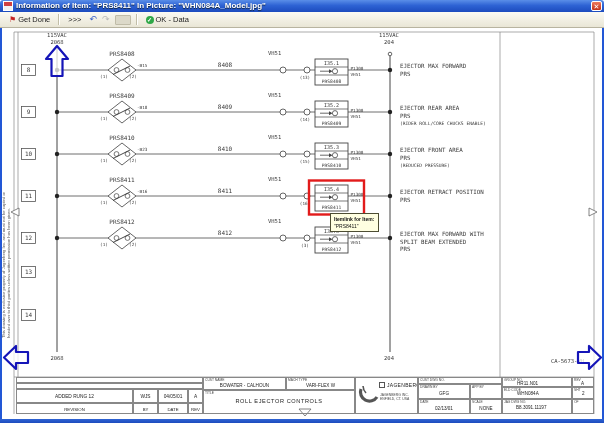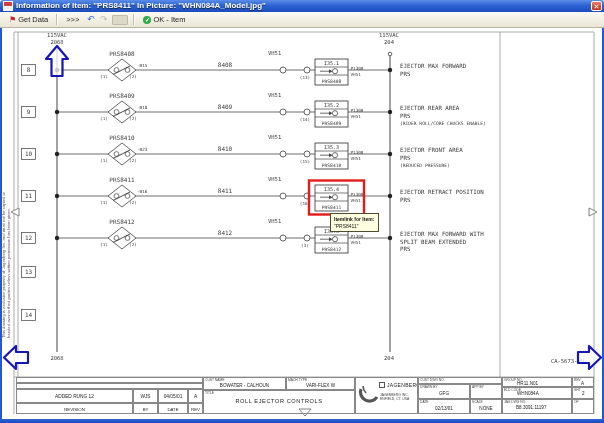--- a/index.html
+++ b/index.html
@@ -55,33 +55,33 @@
 
   <div class="abs titlebar">
     <span class="titleicon"></span>
     <span class="titletext">Information of Item: "PRS8411" In Picture: "WHN084A_Model.jpg"</span>
   </div>
   <div class="abs closebtn">✕</div>
 
   <div class="abs toolbar">
     <span class="tbtn">
       <span class="flagicon">⚑</span>
-      <span>Get Data</span>
+      <span>Get Done</span>
     </span>
     <span class="tsep"></span>
     <span class="tbtn">
       <span>&gt;&gt;&gt;</span>
     </span>
     <span class="undo">↶</span>
     <span class="redo">↷</span>
     <span class="grayblk"></span>
     <span class="tsep"></span>
     <span class="tbtn">
       <span class="okicon">✓</span>
-      <span>OK - Item</span>
+      <span>OK - Data</span>
     </span>
   </div>
 
   <div class="abs canvas"></div>
   <svg id="schem" class="abs" style="left:0;top:0;" width="604" height="423" viewBox="0 0 604 423">
       <line x1="14" y1="32" x2="594" y2="32" stroke="#888" stroke-width="0.7"></line>
       <line x1="14" y1="32" x2="14" y2="414" stroke="#888" stroke-width="0.7"></line>
       <line x1="594" y1="32" x2="594" y2="414" stroke="#888" stroke-width="0.7"></line>
       <line x1="18" y1="32" x2="18" y2="377" stroke="#888" stroke-width="0.7"></line>
       <line x1="500" y1="32" x2="500" y2="377" stroke="#888" stroke-width="0.7"></line>

